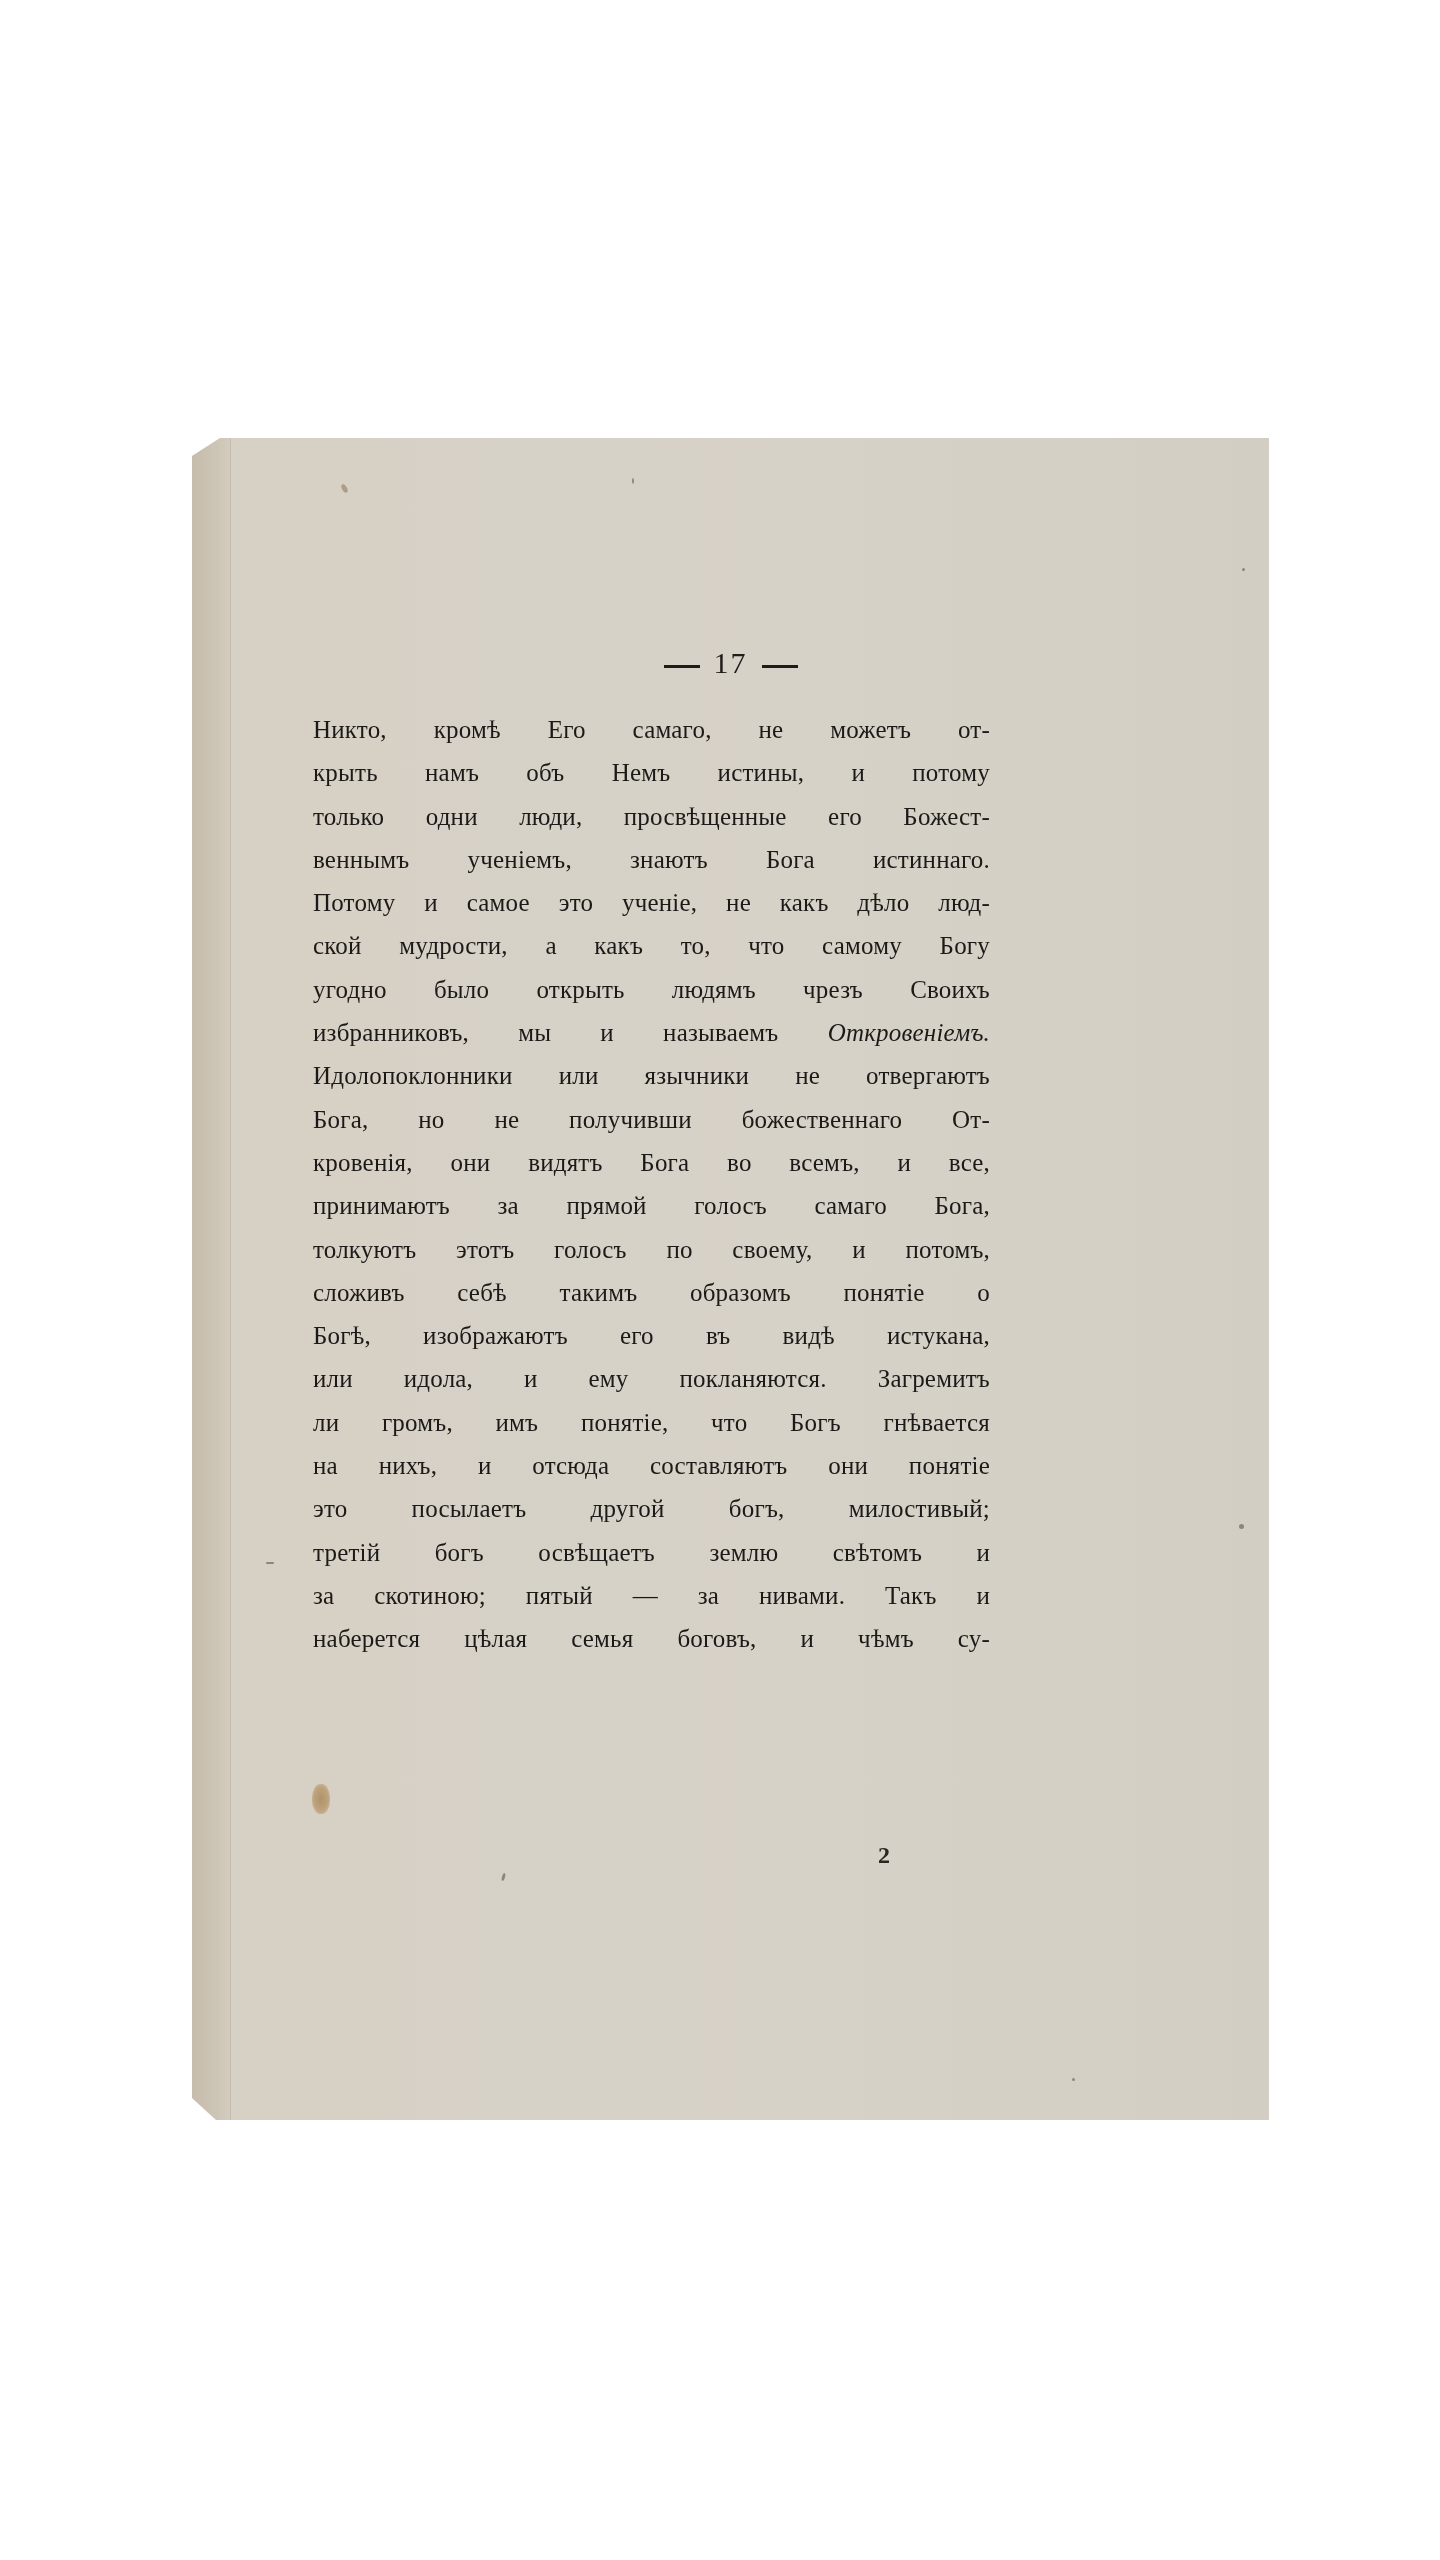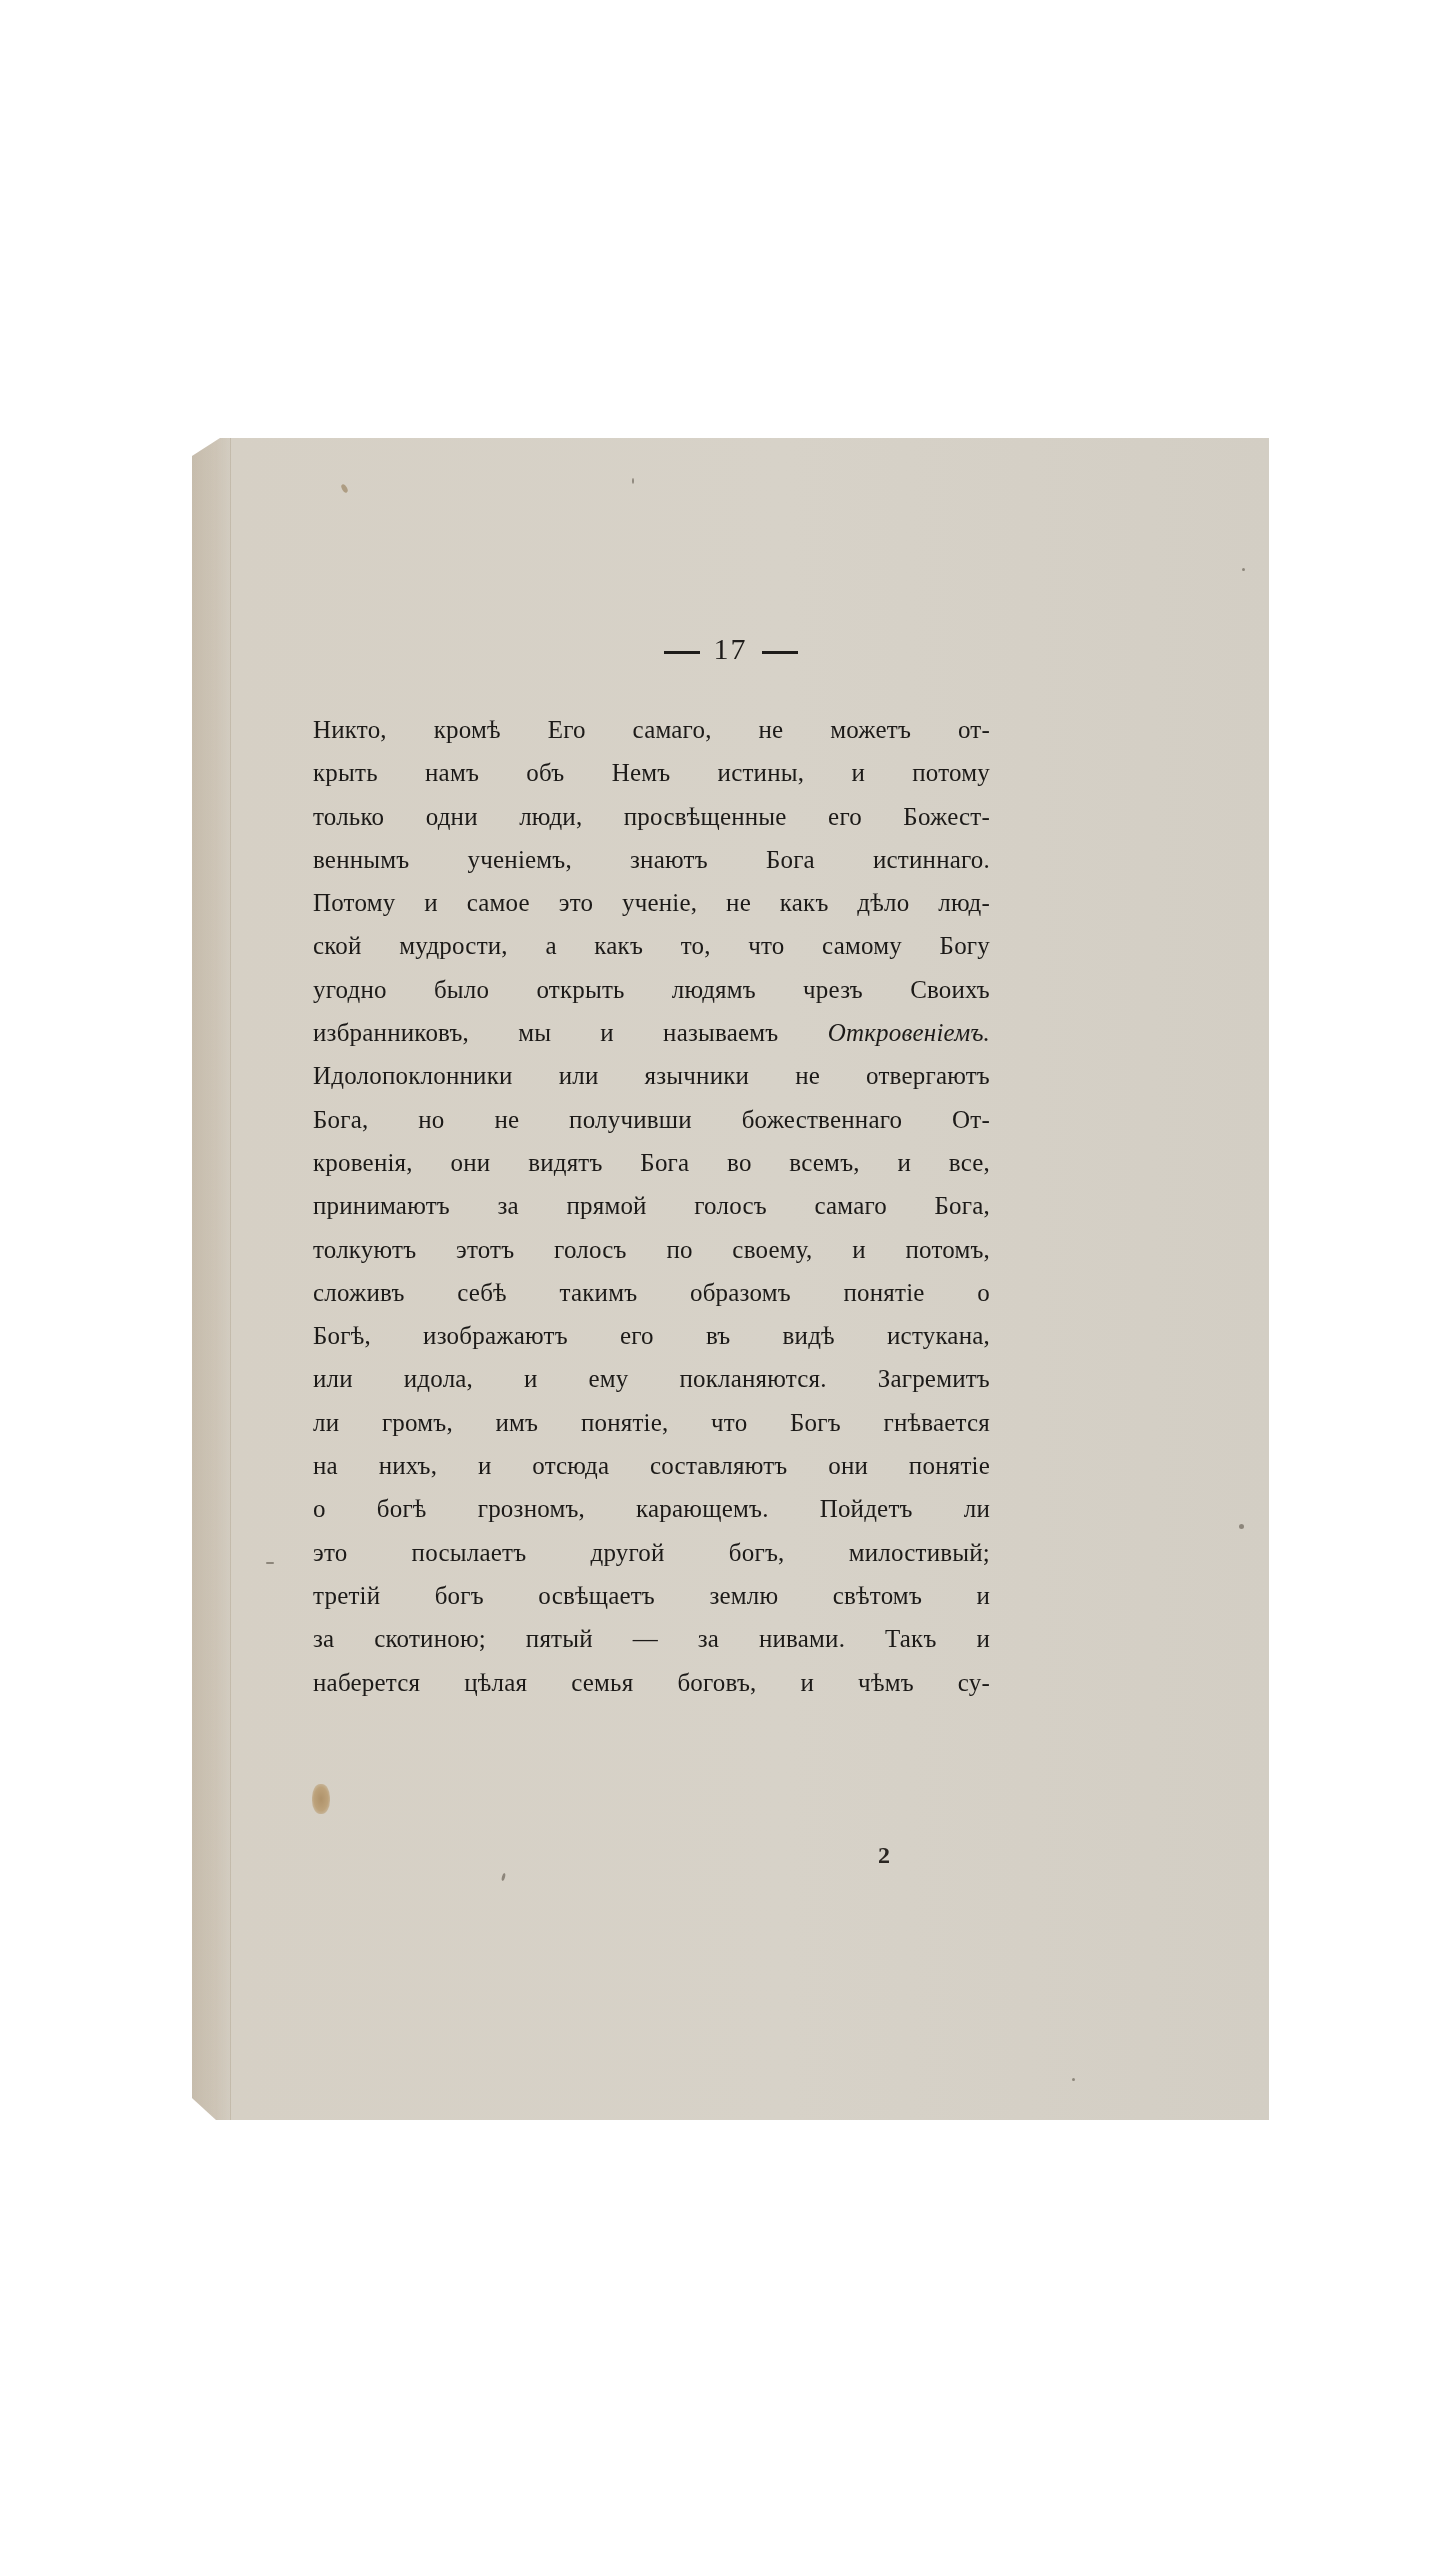--- a/index.html
+++ b/index.html
@@ -10,21 +10,21 @@
     position:absolute; left:192px; top:438px; width:1077px; height:1682px;
     background: linear-gradient(90deg, #cfc6b8 0px, #d2cabd 24px, #d6d0c5 40px, #d7d2c8 55%, #d3cec4 100%);
     clip-path: polygon(0 18px, 28px 0, 100% 0, 100% 100%, 24px 100%, 0 calc(100% - 22px));
   }
   .page-edge {
     position:absolute; left:0; top:0; width:38px; height:100%;
     background: linear-gradient(90deg, rgba(160,145,120,0.18), rgba(160,145,120,0.05));
     border-right:1px solid rgba(170,160,140,0.25);
   }
   .folio {
-    position:absolute; left:0; width:100%; top:194px; text-align:center;
+    position:absolute; left:0; width:100%; top:208px; text-align:center;
     font-family:"Liberation Serif", serif; font-size:30px; color:#1e1c1a;
     letter-spacing:2px;
   }
   .folio .dash { display:inline-block; width:36px; height:3px; background:#1e1c1a; vertical-align:middle; margin:0 14px; }
   .text-block {
     position:absolute; left:121px; top:270px; width:677px;
     font-family:"Liberation Serif", serif; font-size:25px; color:#1c1a18;
   }
   .line {
     height:43.3px; line-height:43.3px; text-align:justify; text-align-last:justify;
@@ -65,21 +65,20 @@
     <div class="line"><span>Идолопоклонники или язычники не отвергаютъ</span></div>
     <div class="line"><span>Бога, но не получивши божественнаго От-</span></div>
     <div class="line"><span>кровенія, они видятъ Бога во всемъ, и все,</span></div>
     <div class="line"><span>принимаютъ за прямой голосъ самаго Бога,</span></div>
     <div class="line"><span>толкуютъ этотъ голосъ по своему, и потомъ,</span></div>
     <div class="line"><span>сложивъ себѣ такимъ образомъ понятіе о</span></div>
     <div class="line"><span>Богѣ, изображаютъ его въ видѣ истукана,</span></div>
     <div class="line"><span>или идола, и ему покланяются. Загремитъ</span></div>
     <div class="line"><span>ли громъ, имъ понятіе, что Богъ гнѣвается</span></div>
     <div class="line"><span>на нихъ, и отсюда составляютъ они понятіе</span></div>
-    <div class="line"><span>о богѣ грозномъ, карающемъ. Пойдетъ ли</span></div>
     <div class="line"><span>это посылаетъ другой богъ, милостивый;</span></div>
     <div class="line"><span>третій богъ освѣщаетъ землю свѣтомъ и</span></div>
     <div class="line"><span>за скотиною; пятый — за нивами. Такъ и</span></div>
     <div class="line"><span>наберется цѣлая семья боговъ, и чѣмъ су-</span></div>
   </div>
 
   <div class="signature">2</div>
 
   <div class="speck" style="left:150px;top:46px;width:5px;height:9px;background:#9c8766;transform:rotate(-30deg);"></div>
   <div class="speck" style="left:1047px;top:1086px;width:5px;height:5px;"></div>

